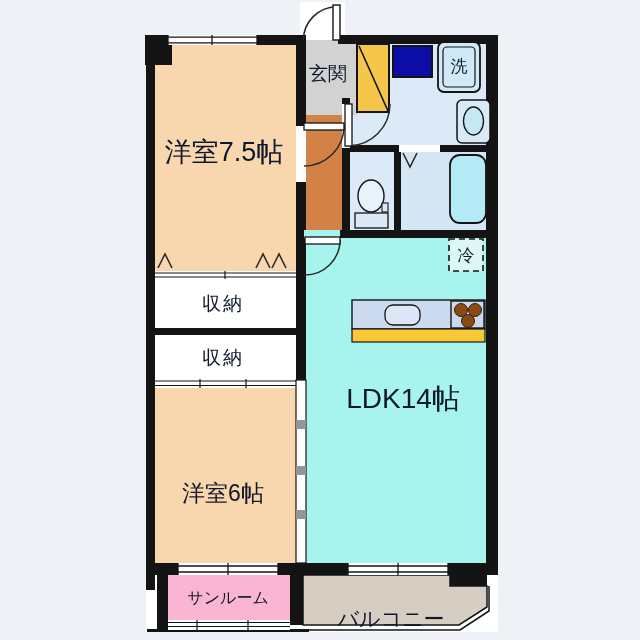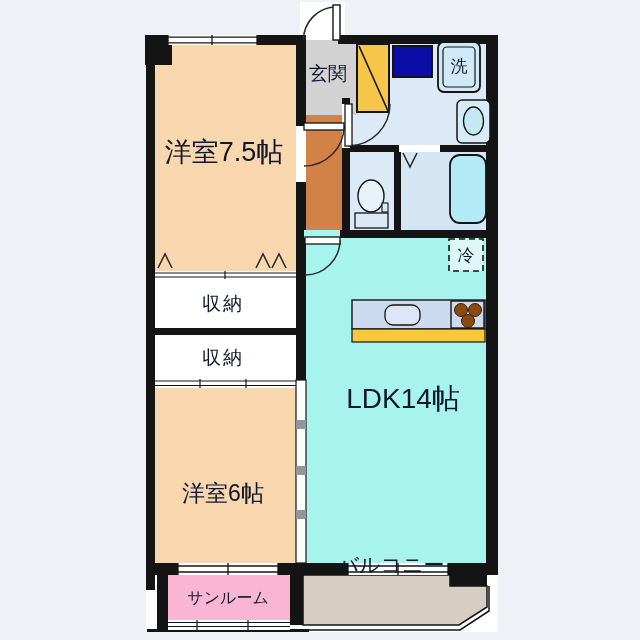--- a/index.html
+++ b/index.html
@@ -202,15 +202,15 @@
 
   <div class="lbl" style="left:224px;top:152px;font-size:27px;text-align:center;">洋室7.5帖</div>
   <div class="lbl" style="left:328px;top:73px;font-size:19px;">玄関</div>
   <div class="lbl" style="left:459px;top:66px;font-size:17px;">洗</div>
   <div class="lbl" style="left:223px;top:303px;font-size:19px;letter-spacing:2px;">収納</div>
   <div class="lbl" style="left:223px;top:357px;font-size:19px;letter-spacing:2px;">収納</div>
   <div class="lbl" style="left:223px;top:461px;font-size:23px;margin-top:32px;">洋室6帖</div>
   <div class="lbl" style="left:403px;top:399px;font-size:28px;">LDK14帖</div>
   <div class="lbl" style="left:466px;top:255px;font-size:17px;">冷</div>
   <div class="lbl" style="left:228px;top:598px;font-size:16px;">サンルーム</div>
-  <div class="lbl" style="left:391px;top:564px;font-size:21px;">バルコニー</div>
+  <div class="lbl" style="left:391px;top:618px;font-size:21px;">バルコニー</div>
 
 </div>
 
 </body></html>

